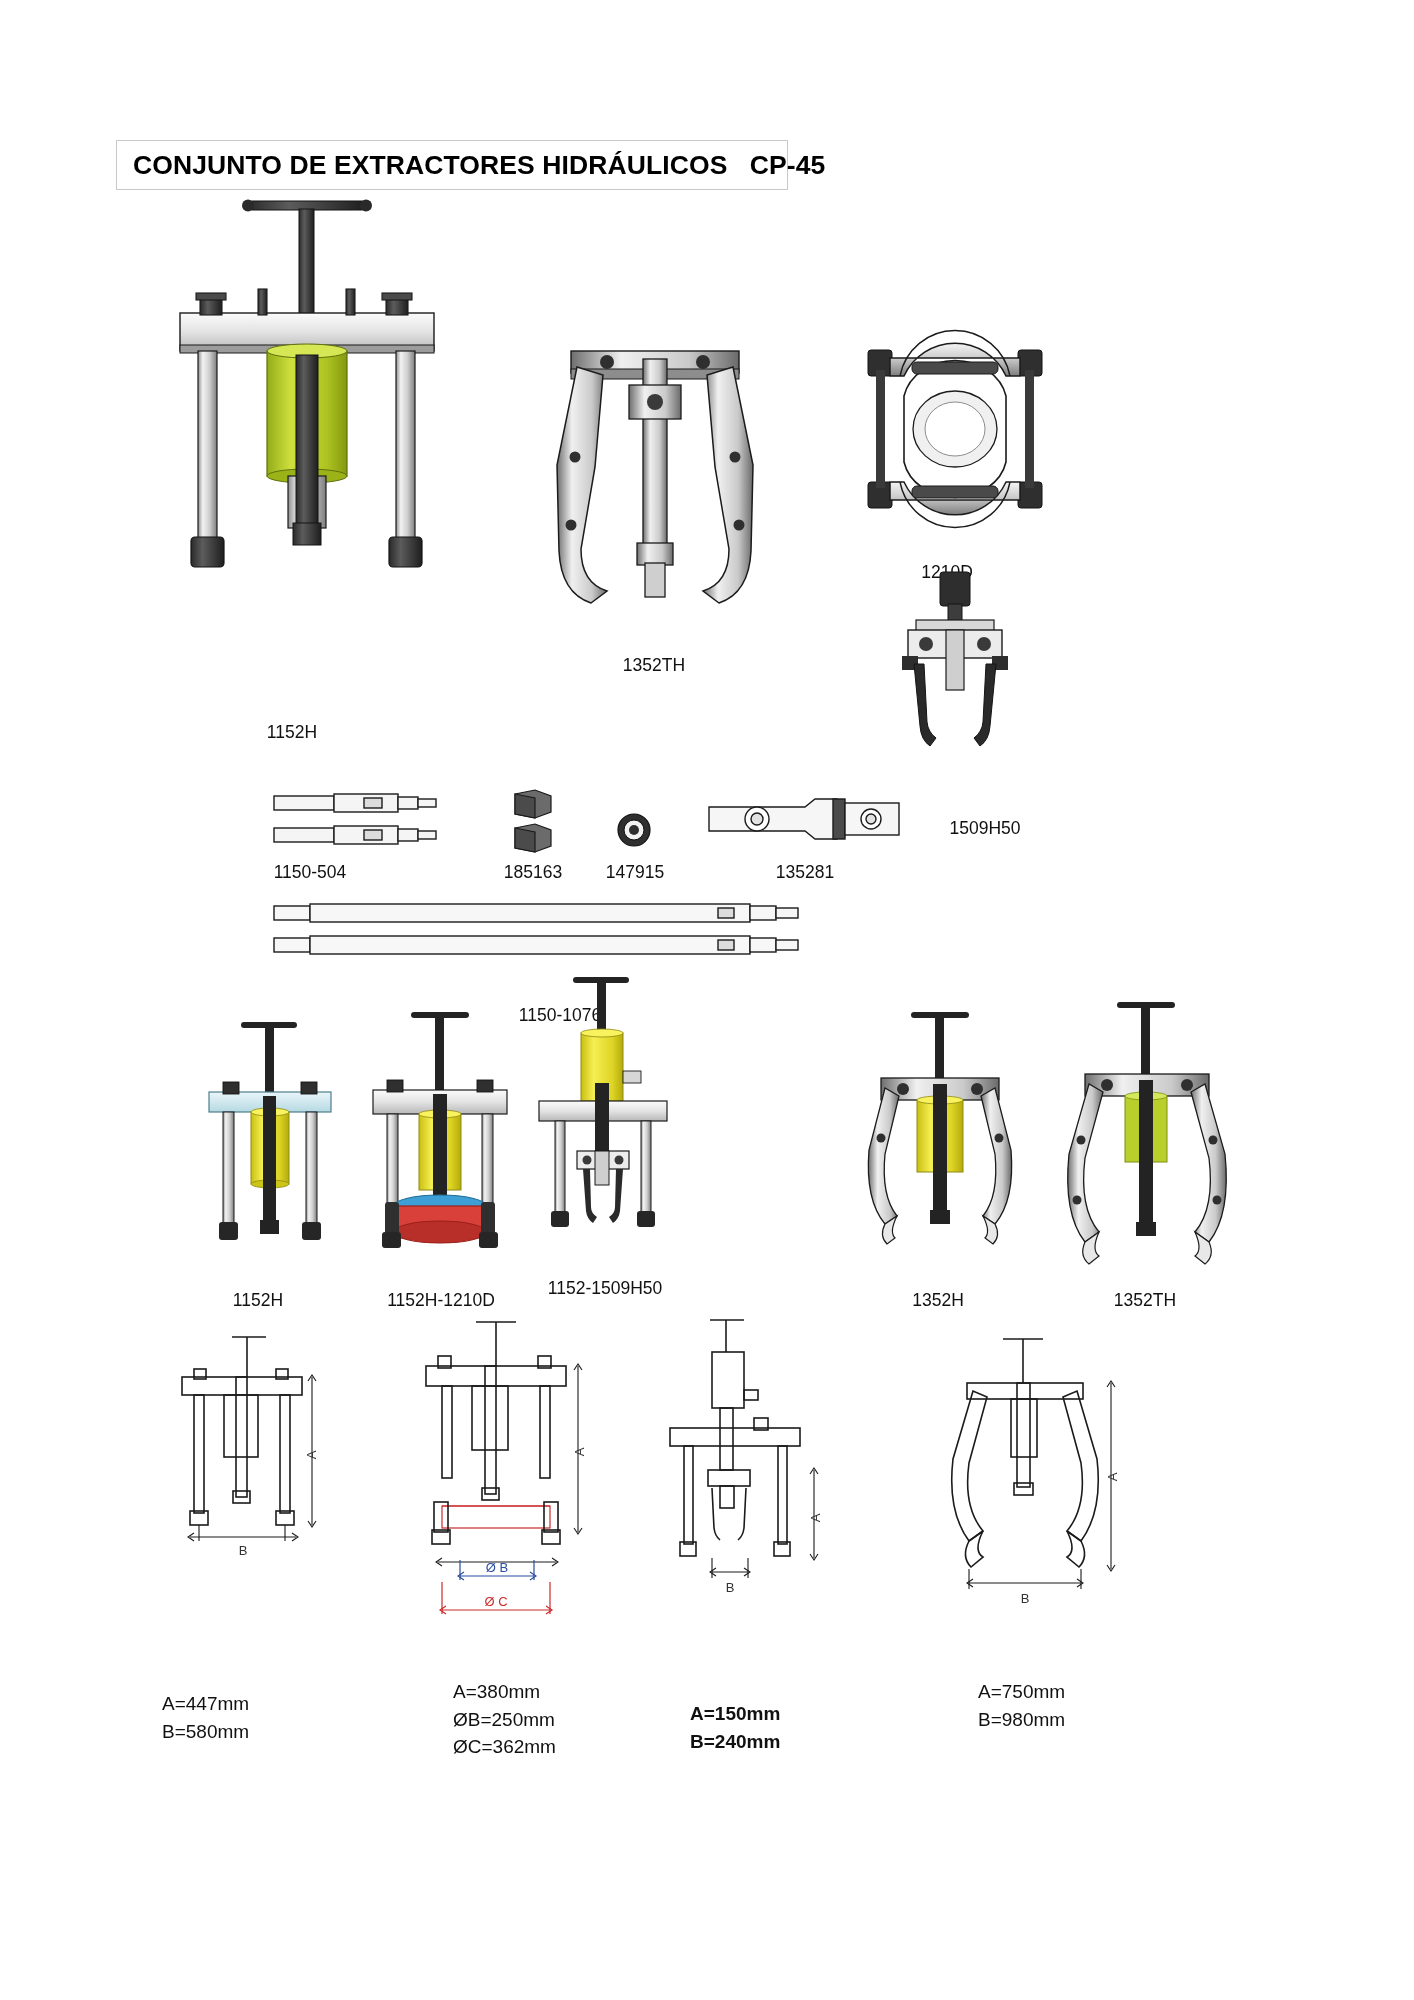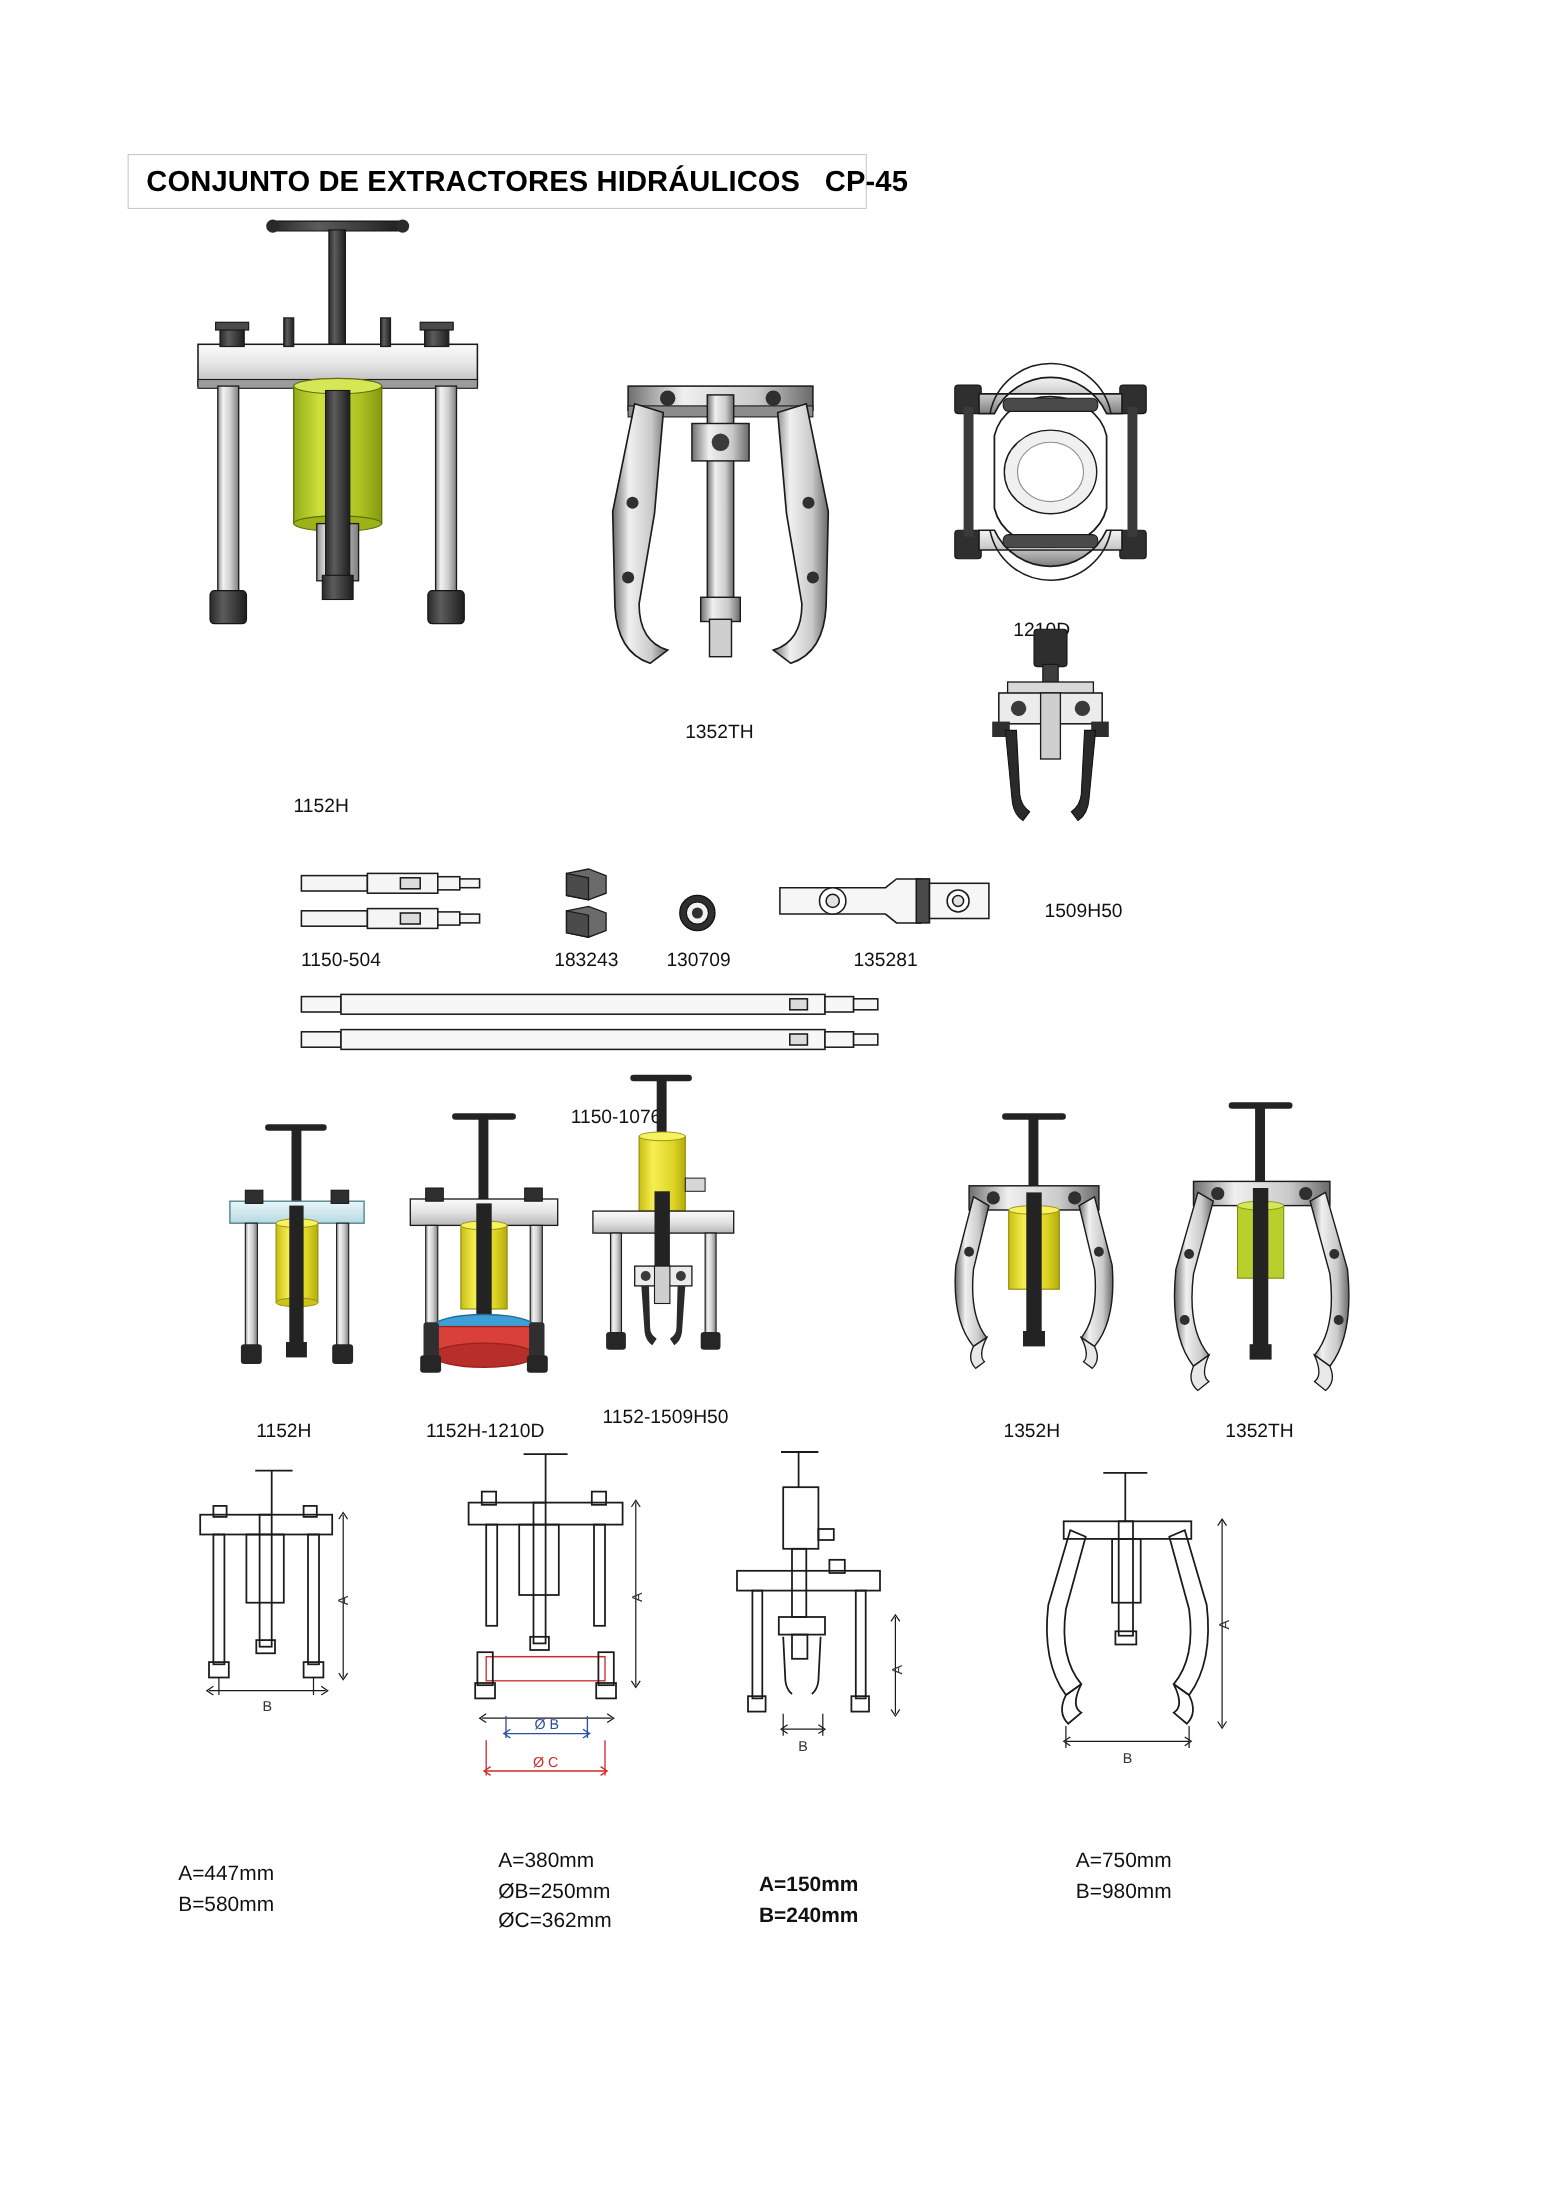--- a/index.html
+++ b/index.html
@@ -246,30 +246,30 @@
   <div class="fig" style="left:505px; top:788px;">
     <svg width="60" height="70" viewBox="0 0 60 70">
       <g stroke="#1b1b1b" stroke-width="1.2">
         <path d="M10 6 L30 2 L46 8 L46 24 L30 30 L10 26 Z" fill="#6b6b6b"></path>
         <path d="M10 6 L30 10 L30 30 L10 26 Z" fill="#4b4b4b"></path>
         <path d="M10 40 L30 36 L46 42 L46 58 L30 64 L10 60 Z" fill="#6b6b6b"></path>
         <path d="M10 40 L30 44 L30 64 L10 60 Z" fill="#4b4b4b"></path>
       </g>
     </svg>
   </div>
-  <div class="lbl center" style="left:533px; top:862px;">183243</div>
+  <div class="lbl center" style="left:533px; top:862px;">185163</div>
 
   <div class="fig" style="left:612px; top:808px;">
     <svg width="44" height="44" viewBox="0 0 44 44">
       <circle cx="22" cy="22" r="16" fill="#2f2f2f" stroke="#111" stroke-width="1.2"></circle>
       <circle cx="22" cy="22" r="10" fill="#f2f2f2" stroke="#111" stroke-width="1"></circle>
       <circle cx="22" cy="22" r="5" fill="#2f2f2f"></circle>
     </svg>
   </div>
-  <div class="lbl center" style="left:635px; top:862px;">130709</div>
+  <div class="lbl center" style="left:635px; top:862px;">147915</div>
 
   <div class="fig" style="left:705px; top:795px;">
     <svg width="200" height="50" viewBox="0 0 200 50">
       <g stroke="#1b1b1b" stroke-width="1.4" fill="#f6f6f6">
         <path d="M4 12 h96 l10 -8 h22 v40 h-22 l-10 -8 h-96 z"></path>
         <rect x="128" y="4" width="12" height="40" fill="#4b4b4b"></rect>
         <rect x="140" y="8" width="54" height="32"></rect>
         <circle cx="52" cy="24" r="12" fill="#ffffff"></circle>
         <circle cx="52" cy="24" r="6" fill="#e2e2e2"></circle>
         <circle cx="166" cy="24" r="10" fill="#ffffff"></circle>

